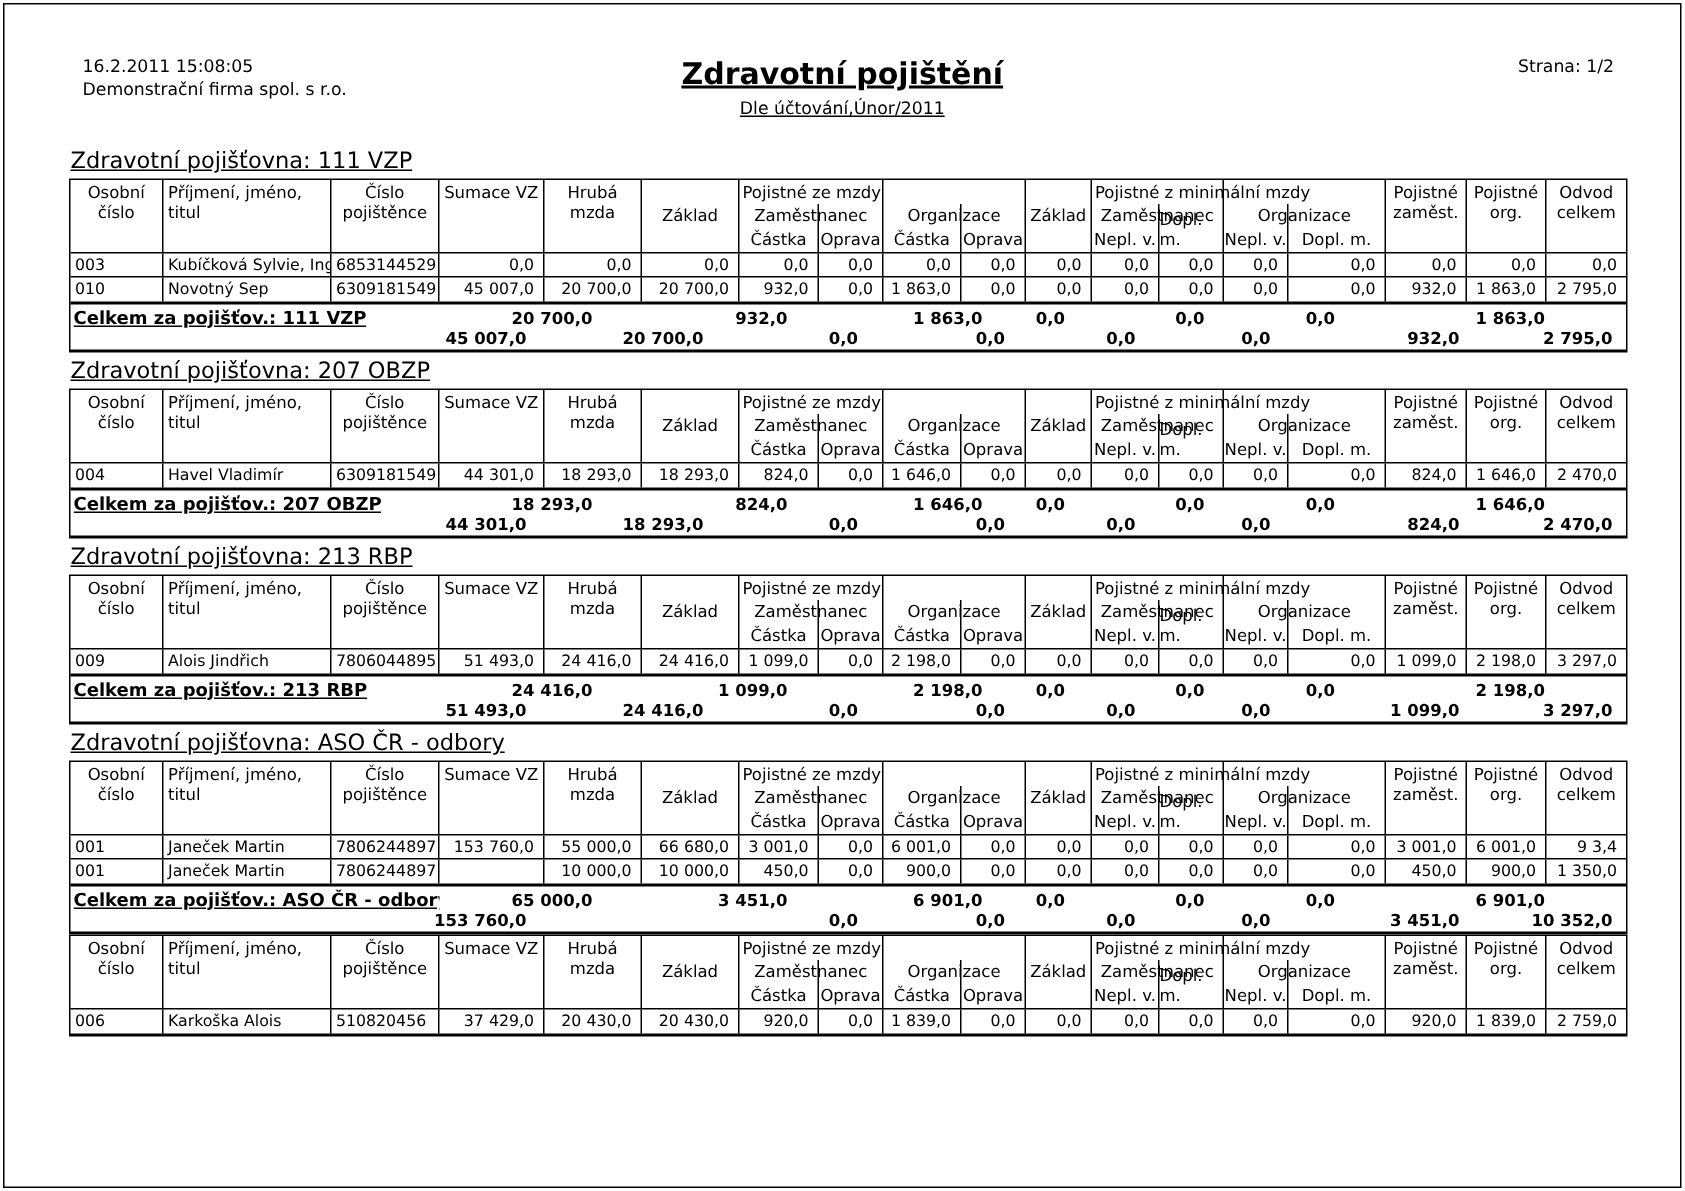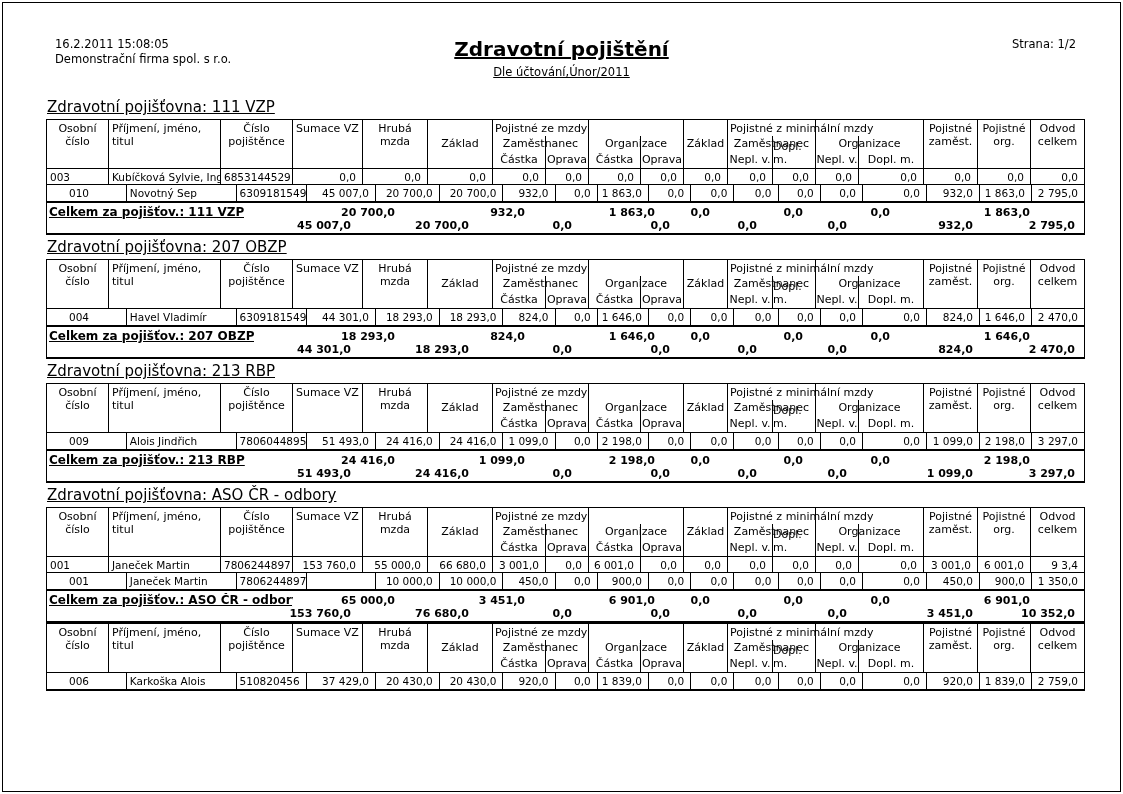--- a/index.html
+++ b/index.html
@@ -25,21 +25,21 @@
   .hgrp{display:flex;border-right:1px solid #000;box-sizing:border-box;position:relative;height:100%;}
   .gz{box-sizing:border-box;border-right:1px solid #000;padding-top:17px;text-align:center;height:100%;}
   .gtitle{position:absolute;top:2px;white-space:nowrap;line-height:13px;}
   .sgrp{position:relative;box-sizing:border-box;height:100%;}
   .sgrp.br{border-right:1px solid #000;}
   .sgrp .lbl{position:absolute;top:17px;left:0;right:0;text-align:center;line-height:13px;}
   .sgrp .cells{position:absolute;top:16px;bottom:0;left:0;right:0;display:flex;}
   .cells .cl{box-sizing:border-box;display:flex;align-items:flex-end;justify-content:center;padding-bottom:2px;line-height:13px;overflow:hidden;}
   .cells .cl.br{border-right:1px solid #000;}
   .drow{display:flex;height:16px;border-bottom:1px solid #000;box-sizing:border-box;font-size:10.5px;line-height:13px;}
-  .drow.last{border-bottom:none;margin-left:19px;}
+  .drow.last{border-bottom:none;}
   .dc{box-sizing:border-box;border-right:1px solid #000;overflow:hidden;white-space:nowrap;padding:1.5px 0 0 3px;}
   .dc.num{text-align:right;padding-left:0;padding-right:6px;}
   .dc.last{border-right:none;}
   .tfoot{position:relative;height:30px;border-top:2px solid #000;font-weight:bold;font-size:11px;}
   .tfoot .lab{position:absolute;left:2px;top:2px;font-size:12px;text-decoration:underline;white-space:nowrap;overflow:hidden;max-width:244px;line-height:14px;}
   .tv{position:absolute;left:0;text-align:right;white-space:nowrap;line-height:13px;}
   .tv.l1{top:3px;}
   .tv.l2{top:16px;}
 </style>
 </head>
@@ -437,21 +437,20 @@
           <div class="tfoot">
             <div class="lab">Celkem za pojišťov.: ASO ČR - odbory</div>
             <div class="tv l1" style="width: 348px;">65 000,0</div>
             <div class="tv l1" style="width: 478px;">3 451,0</div>
             <div class="tv l1" style="width: 608px;">6 901,0</div>
             <div class="tv l1" style="width: 663px;">0,0</div>
             <div class="tv l1" style="width: 756px;">0,0</div>
             <div class="tv l1" style="width: 843px;">0,0</div>
             <div class="tv l1" style="width: 983px;">6 901,0</div>
             <div class="tv l2" style="width: 304px;">153 760,0</div>
-            <div class="tv l2" style="width: 422px;">76 680,0</div>
             <div class="tv l2" style="width: 525px;">0,0</div>
             <div class="tv l2" style="width: 623px;">0,0</div>
             <div class="tv l2" style="width: 710px;">0,0</div>
             <div class="tv l2" style="width: 800px;">0,0</div>
             <div class="tv l2" style="width: 926px;">3 451,0</div>
             <div class="tv l2" style="width: 1028px;">10 352,0</div>
           </div>
         </div>
       </div>
       <div class="section">

